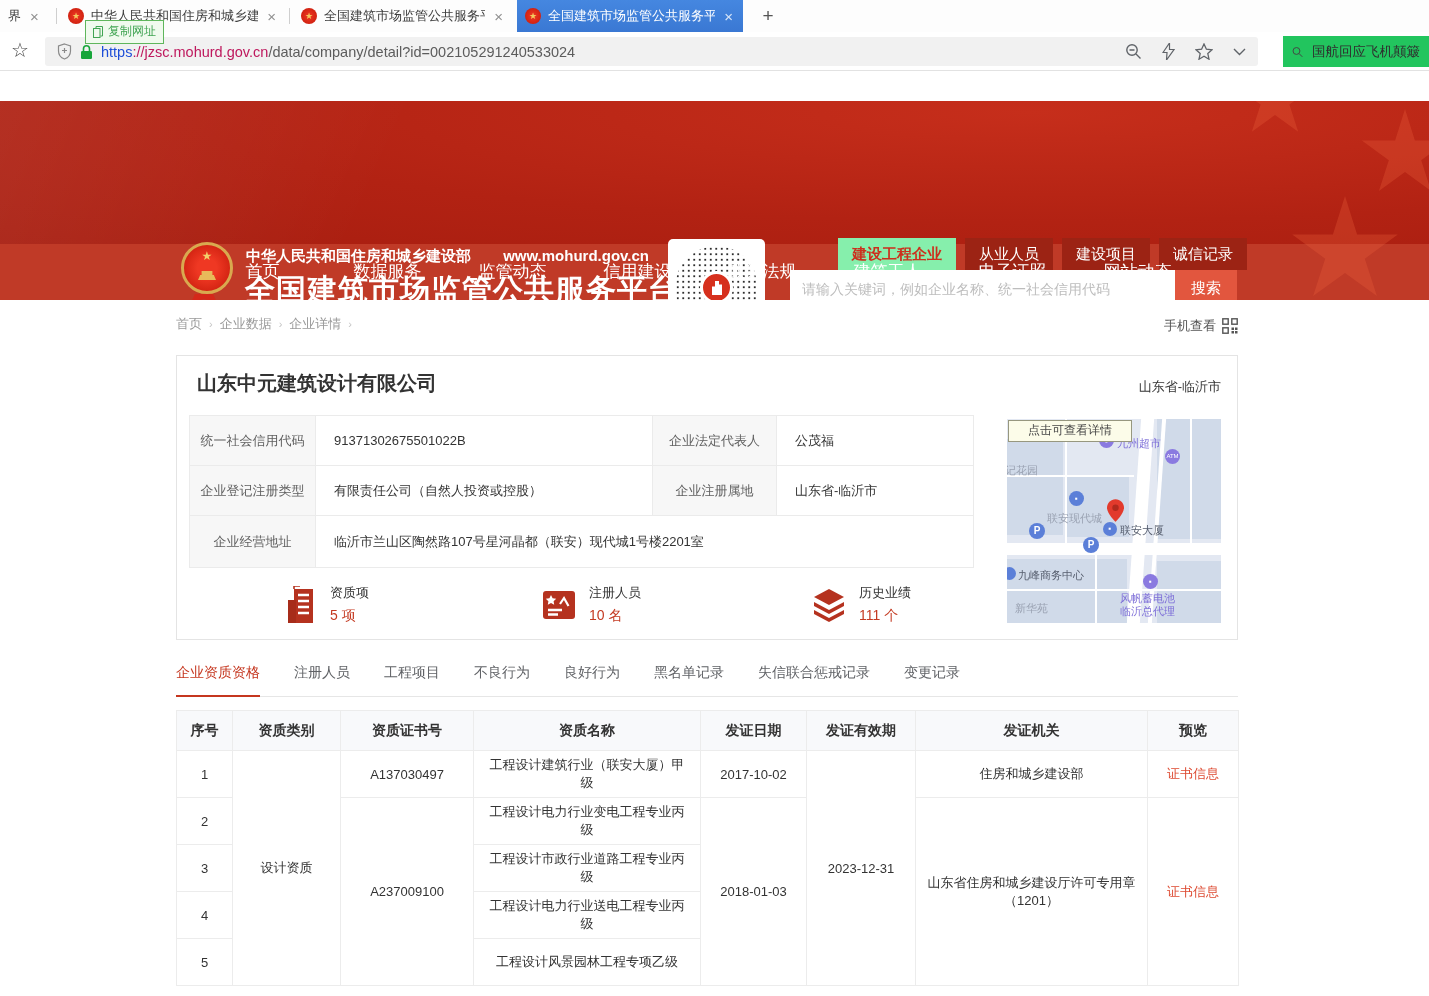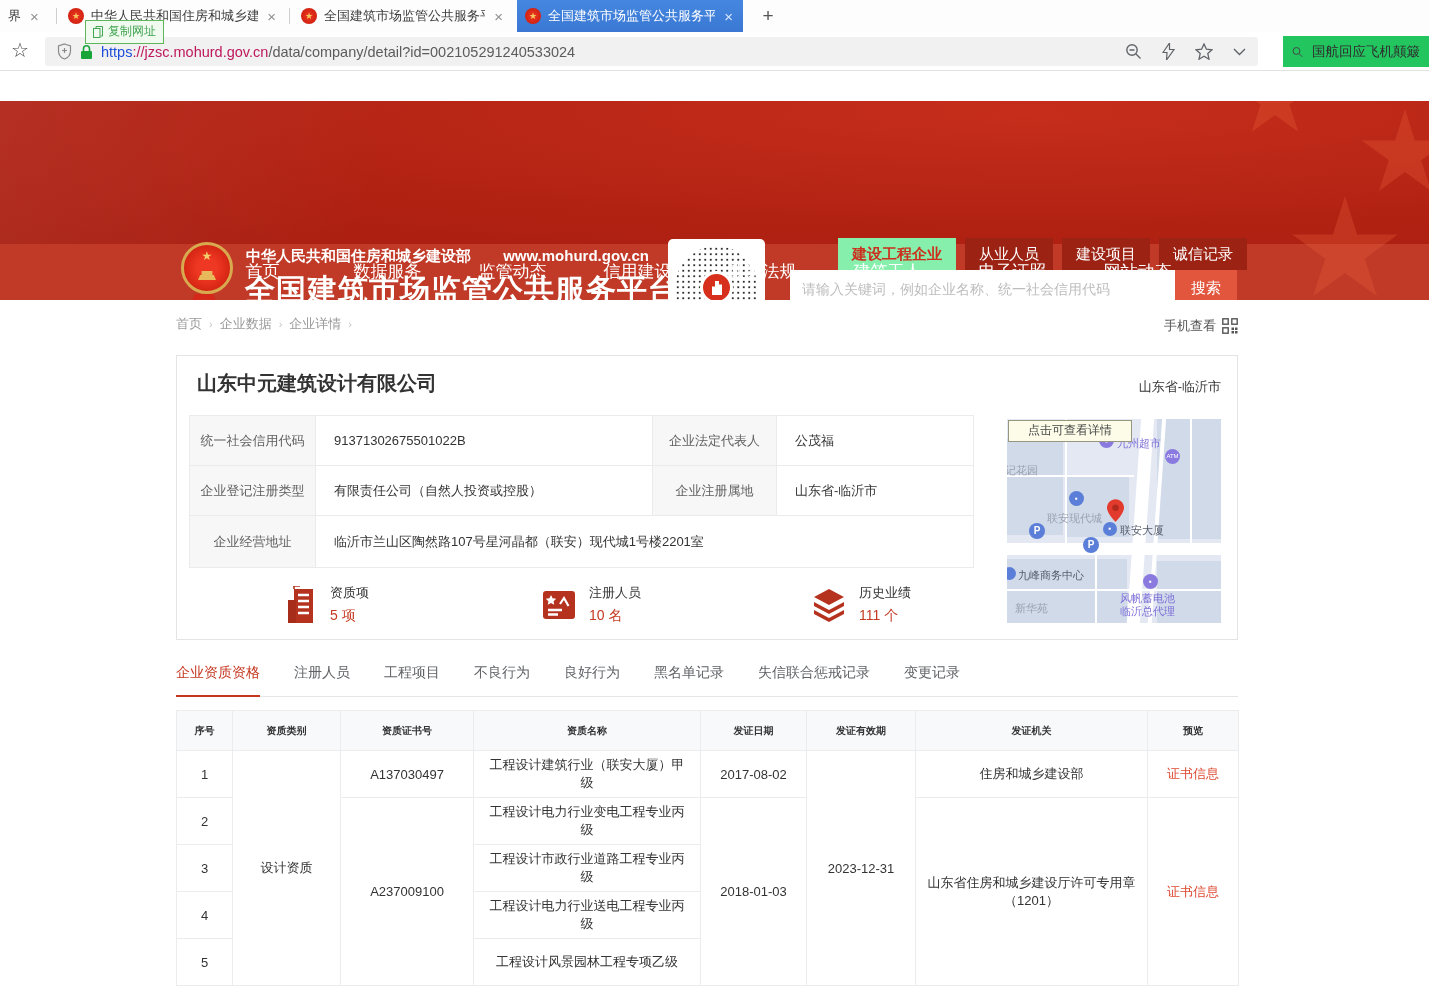--- a/index.html
+++ b/index.html
@@ -110,21 +110,21 @@
   .mpin-blue { background:#5b7fd8; }
   #map-tooltip { position:absolute; left:1px; top:1px; background:#fcfce9; border:1px solid #97977f; color:#454545; font-size:12px; padding:1px 19px 2px; z-index:4; }
 
   
   #detail-tabs { position:absolute; top:664px; left:176px; width:1062px; border-bottom:1px solid #e6e6e6; display:flex; gap:34px; }
   .dtab { font-size:14px; color:#606266; padding-bottom:13px; cursor:pointer; white-space:nowrap; }
   .dtab.active { color:#c5361f; border-bottom:2px solid #c5361f; margin-bottom:-1px; }
 
   
   #qual-table { position:absolute; top:710px; left:176px; width:1062px; border-collapse:collapse; table-layout:fixed; }
-  #qual-table th { border:1px solid #ececec; background:#f8f9fb; height:40px; font-size:10px; color:#333; font-weight:bold; }
+  #qual-table th { border:1px solid #ececec; background:#f8f9fb; height:40px; font-size:14px; color:#333; font-weight:bold; }
   #qual-table td { border:1px solid #ececec; height:47px; font-size:13px; color:#333; text-align:center; padding:4px 10px; }
   .cert-link { color:#dd4a31; cursor:pointer; }
 
   
   .i-svg { display:block; }
 </style>
 </head>
 <body>
 
 <div id="screen">
@@ -412,21 +412,21 @@
         <th>发证机关</th>
         <th>预览</th>
       </tr>
     </thead>
     <tbody>
       <tr>
         <td>1</td>
         <td rowspan="5">设计资质</td>
         <td>A137030497</td>
         <td>工程设计建筑行业（联安大厦）甲级</td>
-        <td>2017-08-02</td>
+        <td>2017-10-02</td>
         <td rowspan="5">2023-12-31</td>
         <td>住房和城乡建设部</td>
         <td><span class="cert-link">证书信息</span></td>
       </tr>
       <tr>
         <td>2</td>
         <td rowspan="4">A237009100</td>
         <td>工程设计电力行业变电工程专业丙级</td>
         <td rowspan="4">2018-01-03</td>
         <td rowspan="4">山东省住房和城乡建设厅许可专用章（1201）</td>

